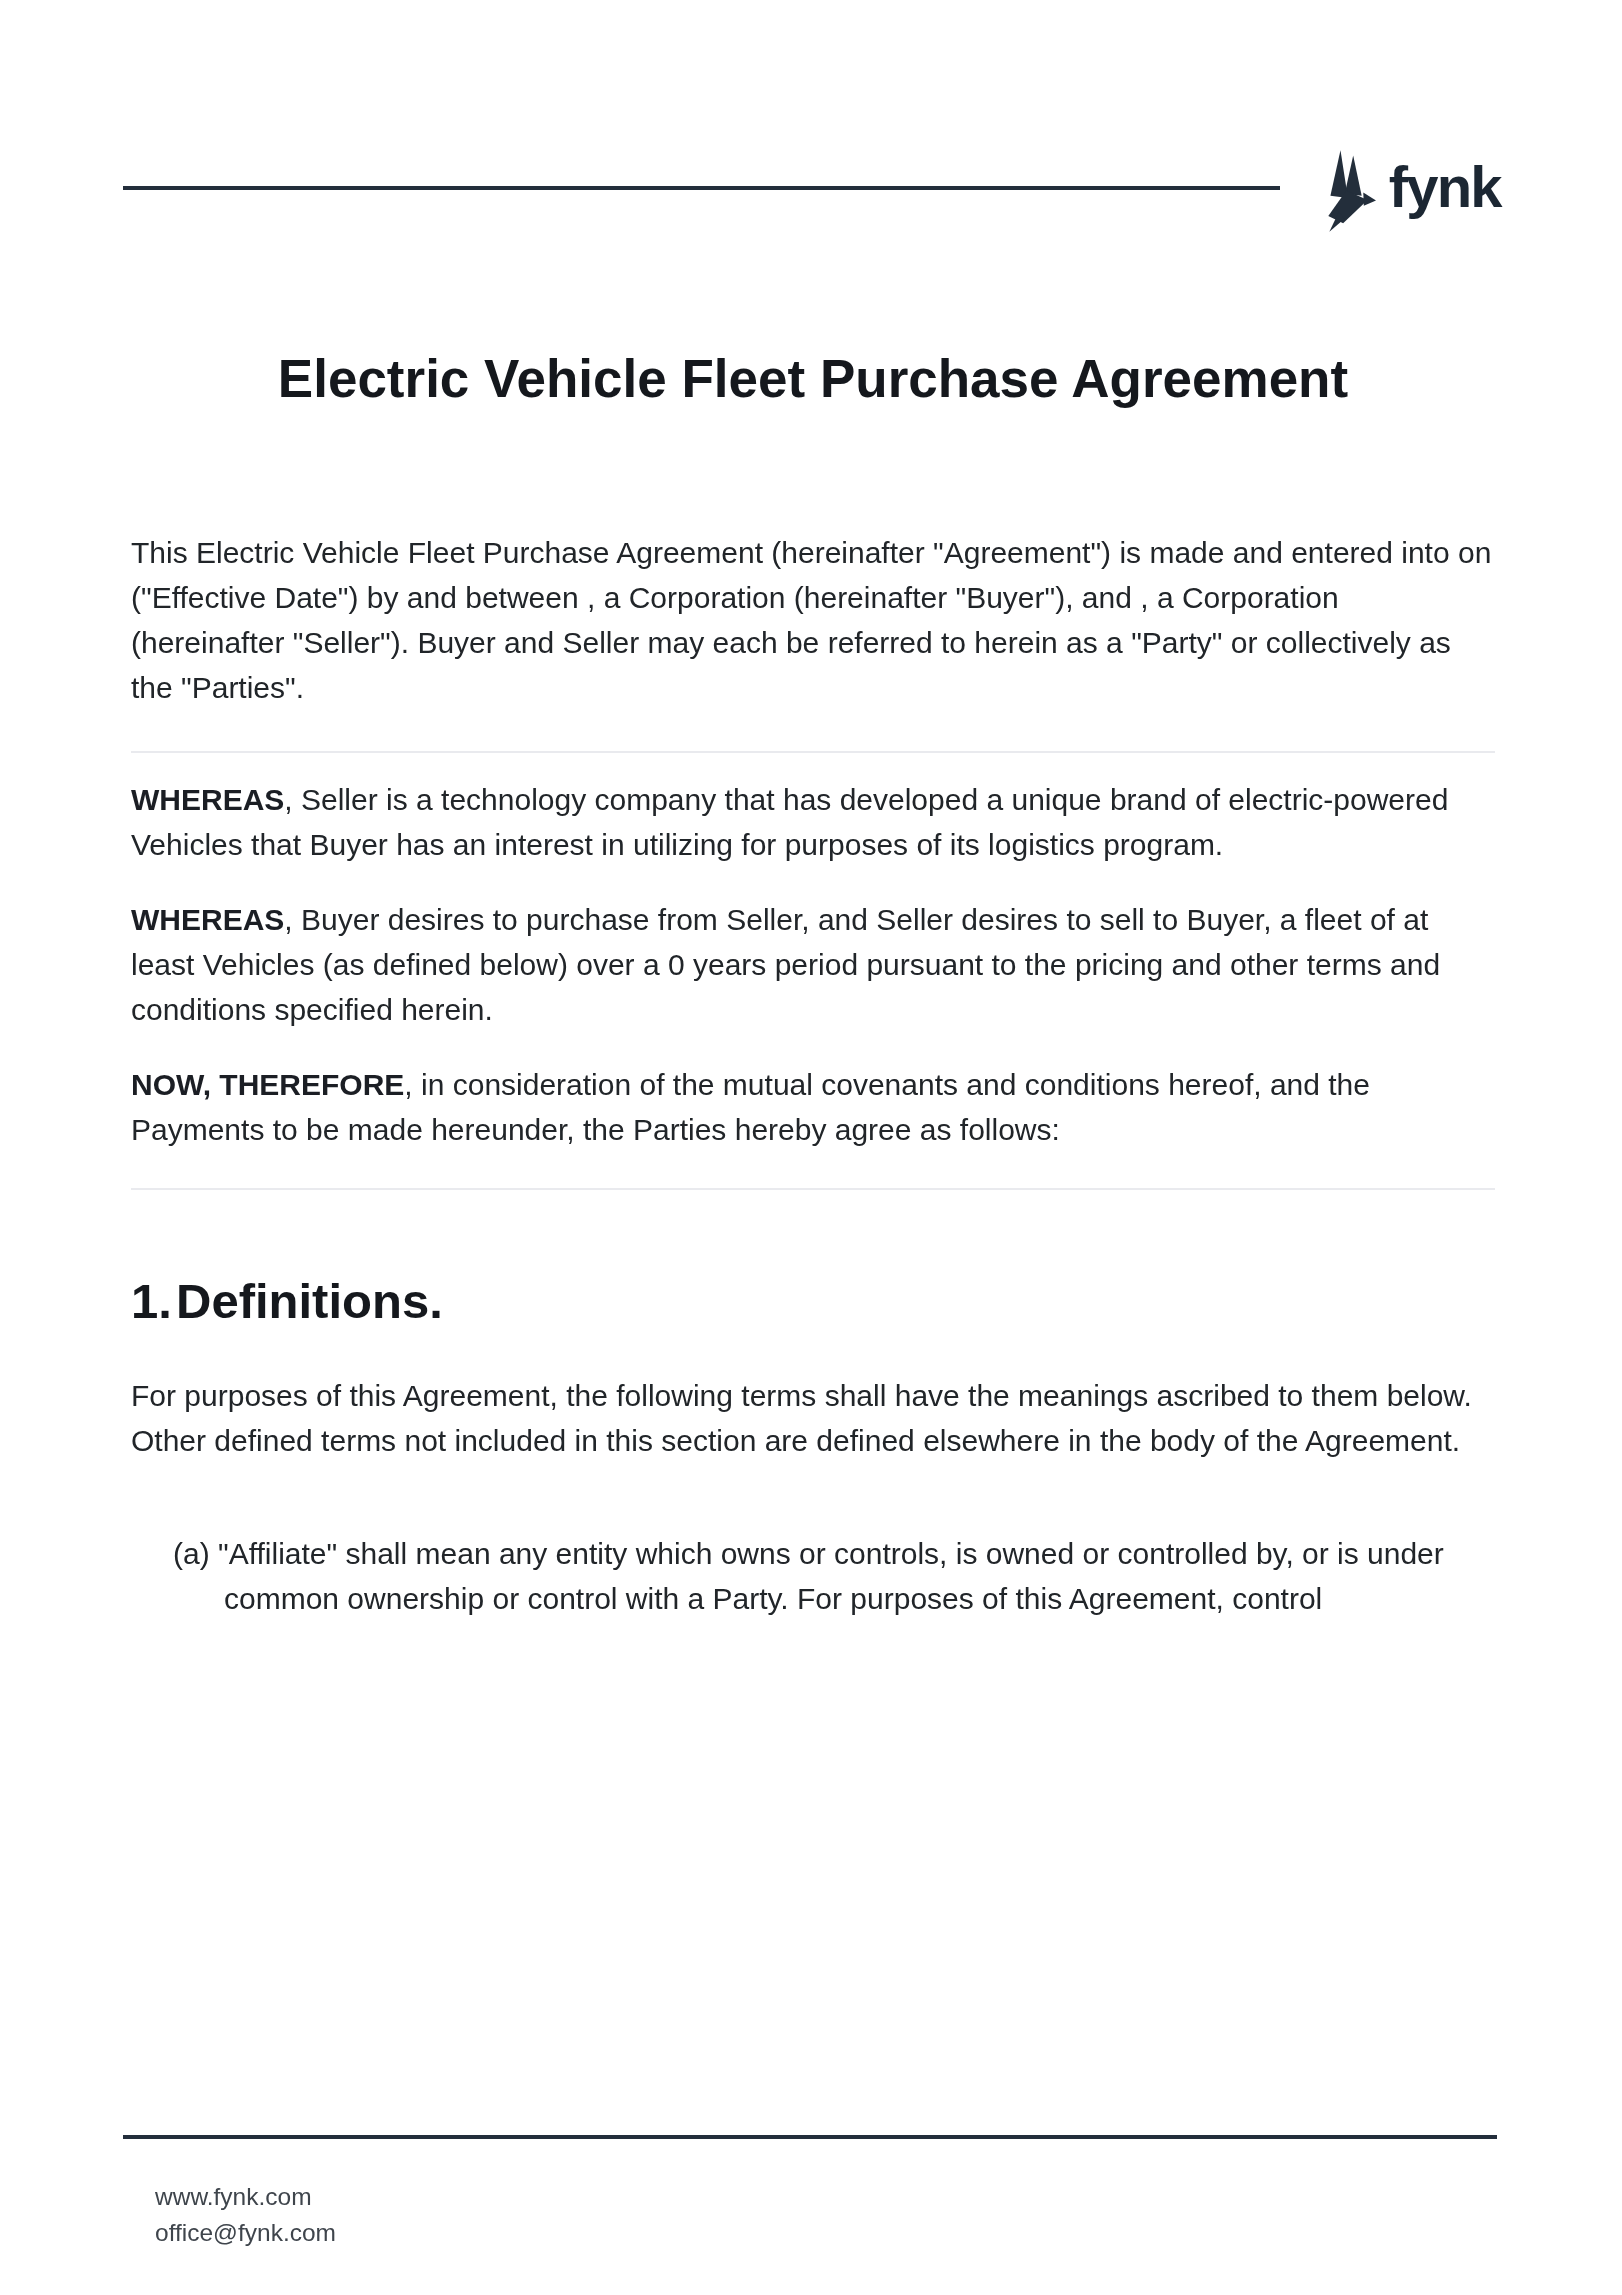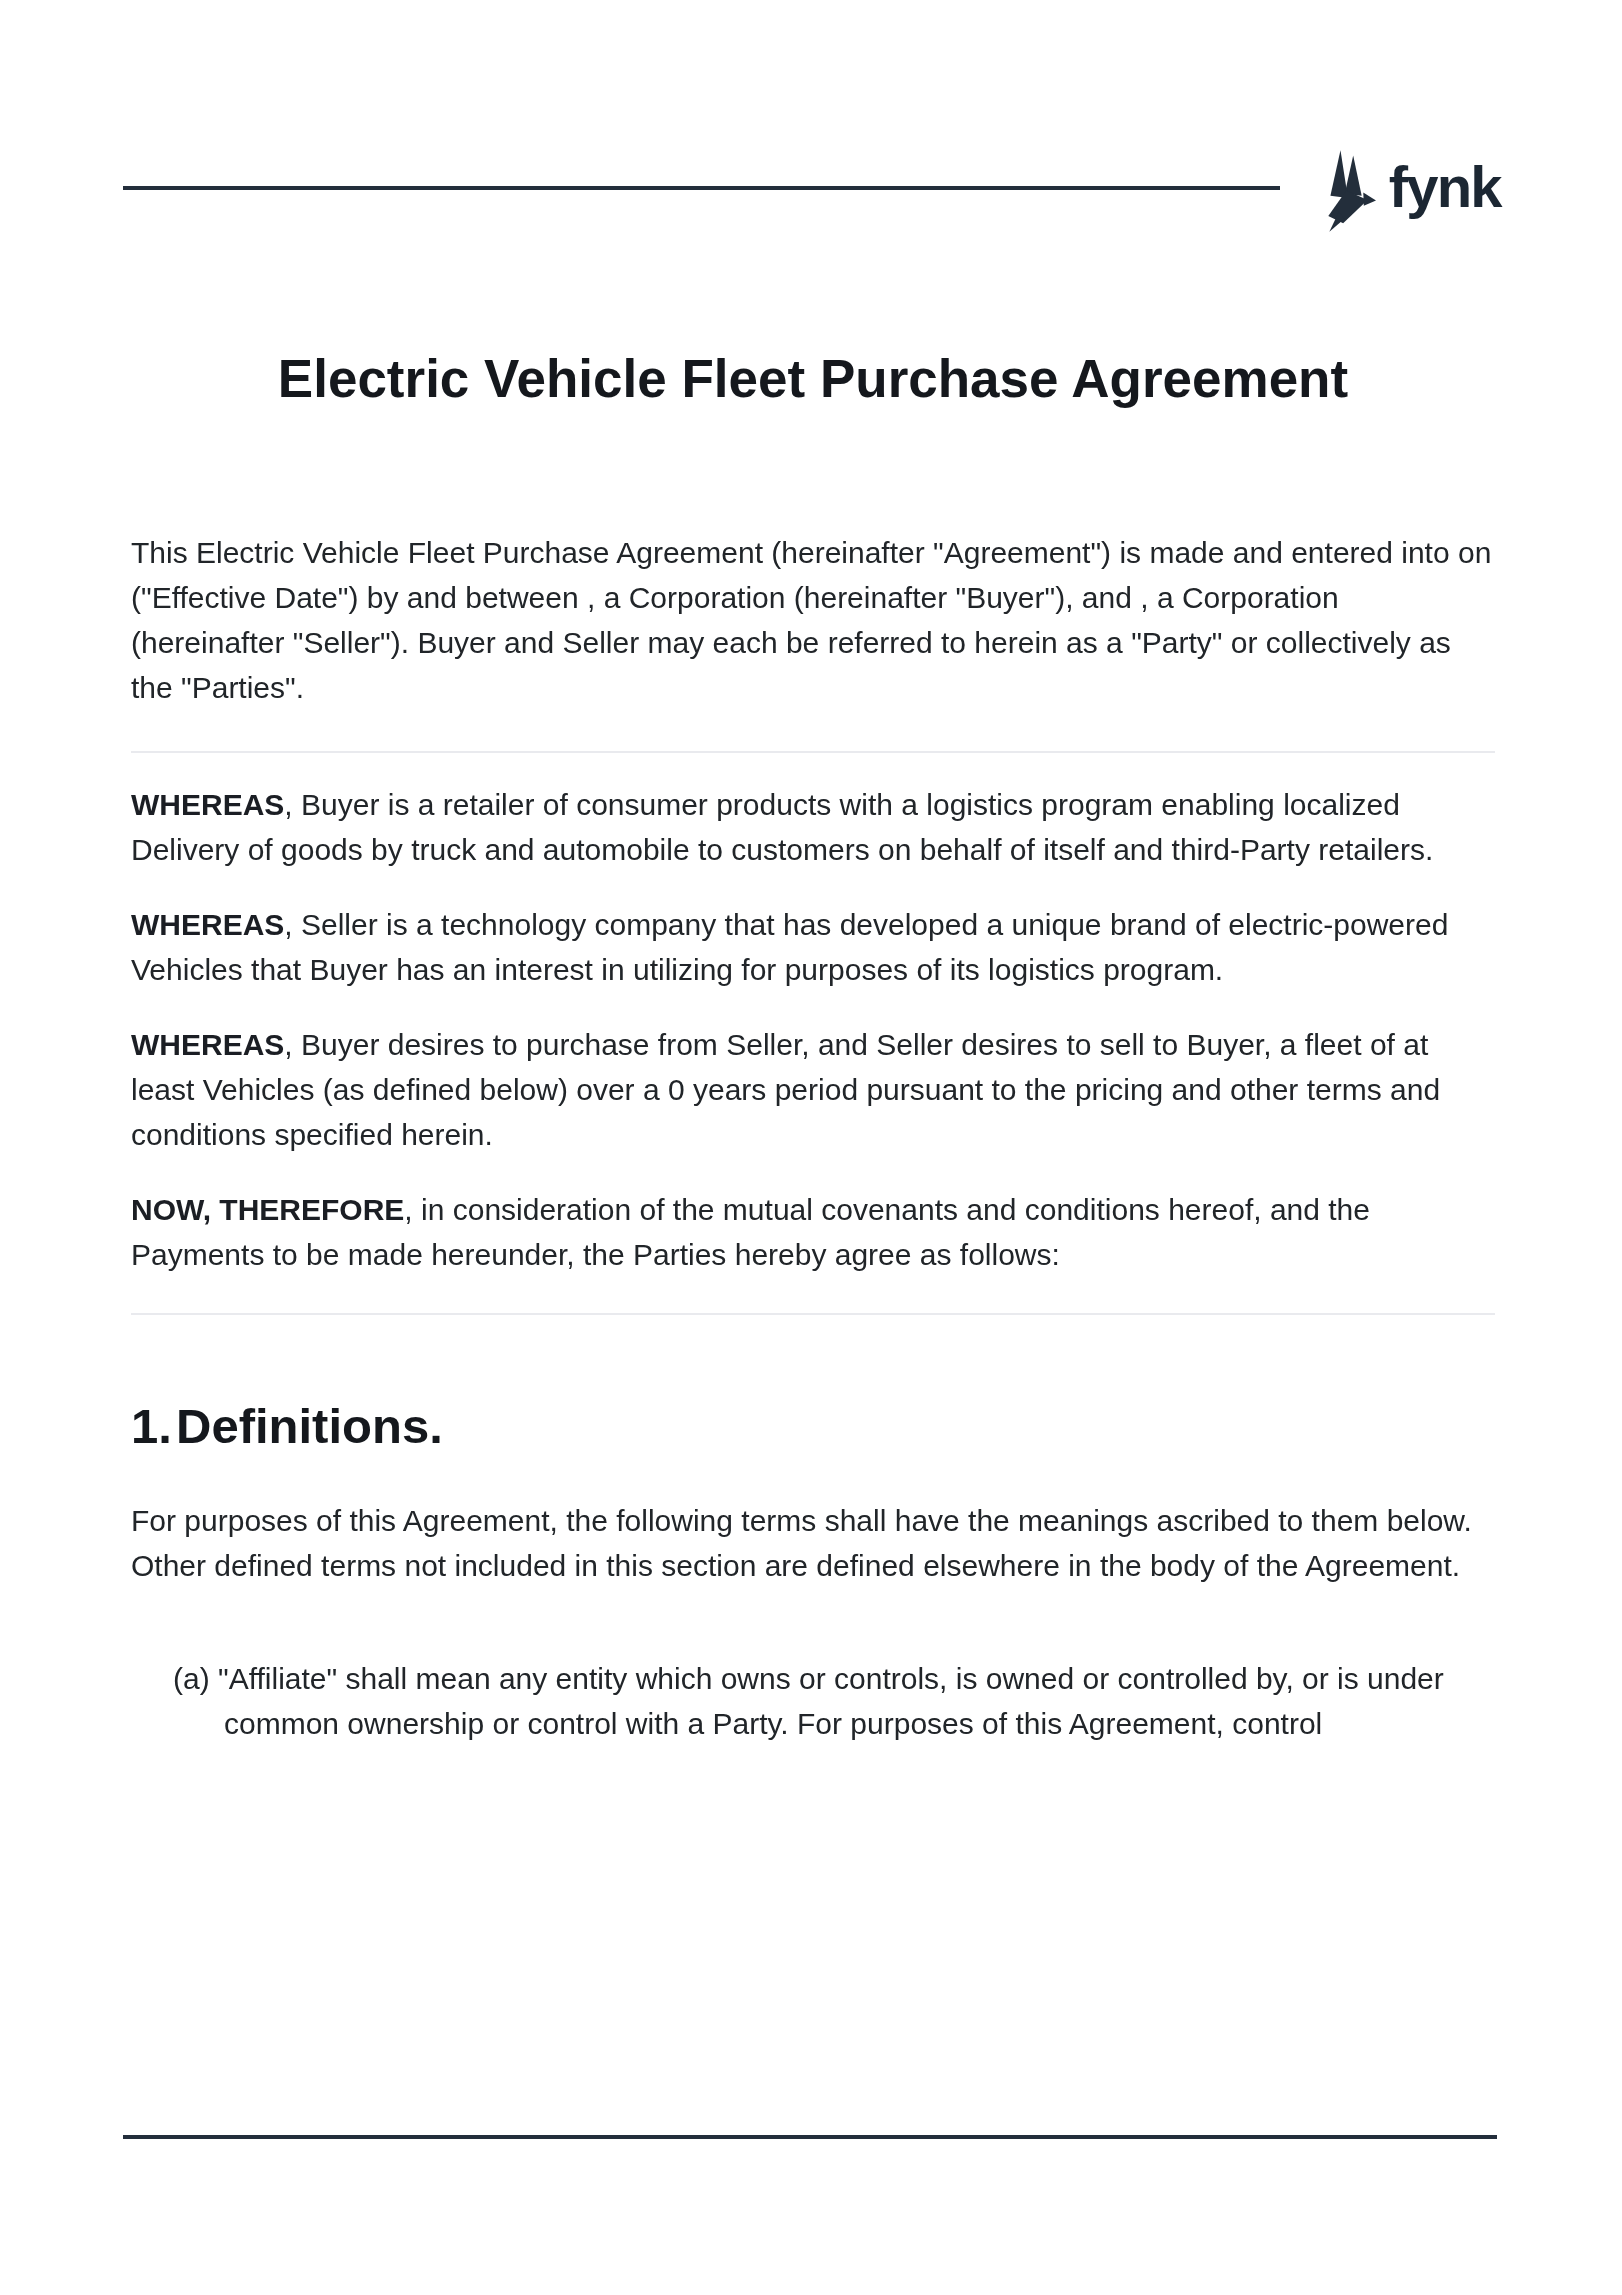--- a/index.html
+++ b/index.html
@@ -69,21 +69,20 @@
 
   <div class="content">
 
     <h1 class="doc-title">Electric Vehicle Fleet Purchase Agreement</h1>
 
     <p class="intro">This Electric Vehicle Fleet Purchase Agreement (hereinafter "Agreement") is made and entered into on ("Effective Date") by and between , a  Corporation (hereinafter "Buyer"), and , a Corporation (hereinafter "Seller"). Buyer and Seller may each be referred to herein as a "Party" or collectively as the "Parties".</p>
 
     <div class="rule-light first"></div>
 
 
-    <p class="para first"><strong>WHEREAS</strong><span>, Buyer is a retailer of consumer products with a logistics program enabling localized Delivery of goods by truck and automobile to customers on behalf of itself and third-Party retailers.</span></p>
 
     <p class="para"><strong>WHEREAS</strong><span>, Seller is a technology company that has developed a unique brand of electric-powered Vehicles that Buyer has an interest in utilizing for purposes of its logistics program.</span></p>
 
     <p class="para"><strong>WHEREAS</strong><span>, Buyer desires to purchase from Seller, and Seller desires to sell to Buyer, a fleet of at least Vehicles (as defined below) over a 0 years period pursuant to the pricing and other terms and conditions specified herein.</span></p>
 
     <p class="para"><strong>NOW, THEREFORE</strong><span>, in consideration of the mutual covenants and conditions hereof, and the Payments to be made hereunder, the Parties hereby agree as follows:</span></p>
 
     <div class="rule-light second"></div>
 
     <h2 class="section-heading">
@@ -92,16 +91,20 @@
     </h2>
 
     <p class="section-body">For purposes of this Agreement, the following terms shall have the meanings ascribed to them below. Other defined terms not included in this section are defined elsewhere in the body of the Agreement.</p>
 
     <p class="clause"><span>(a)</span> <span>"Affiliate" shall mean any entity which owns or controls, is owned or controlled by, or is under common ownership or control with a Party. For purposes of this Agreement, control</span></p>
 
   </div>
 
   <div class="footer">
     <div class="footer-rule"></div>
+    <div class="footer-lines">
+      <div>www.fynk.com</div>
+      <div>office@fynk.com</div>
+    </div>
   </div>
 
 </div>
 
 
 </body></html>

